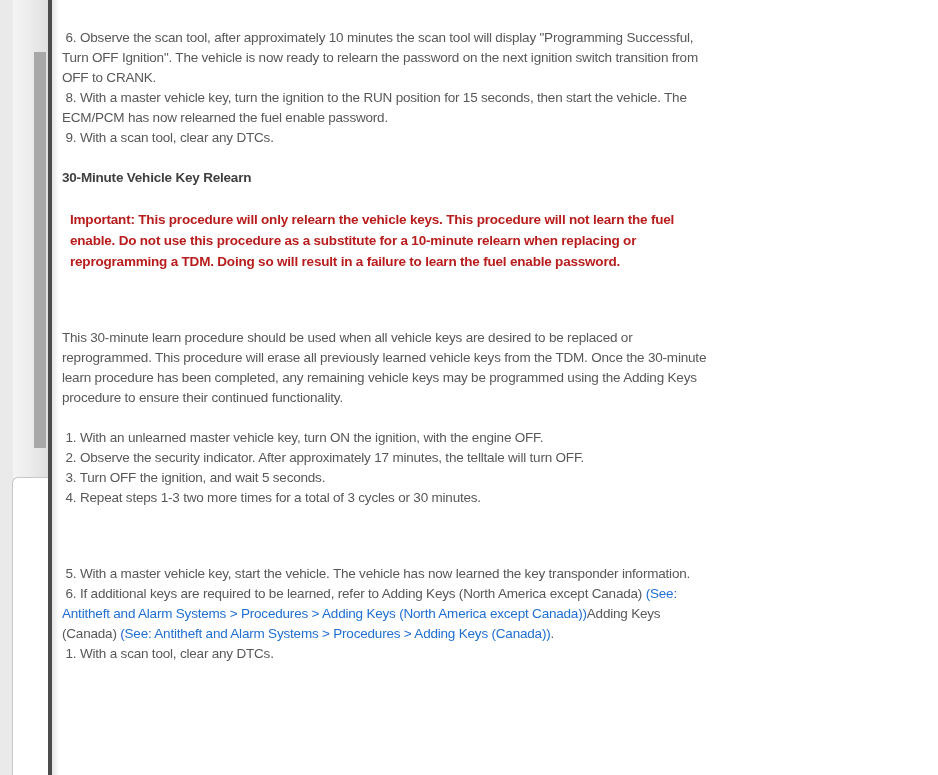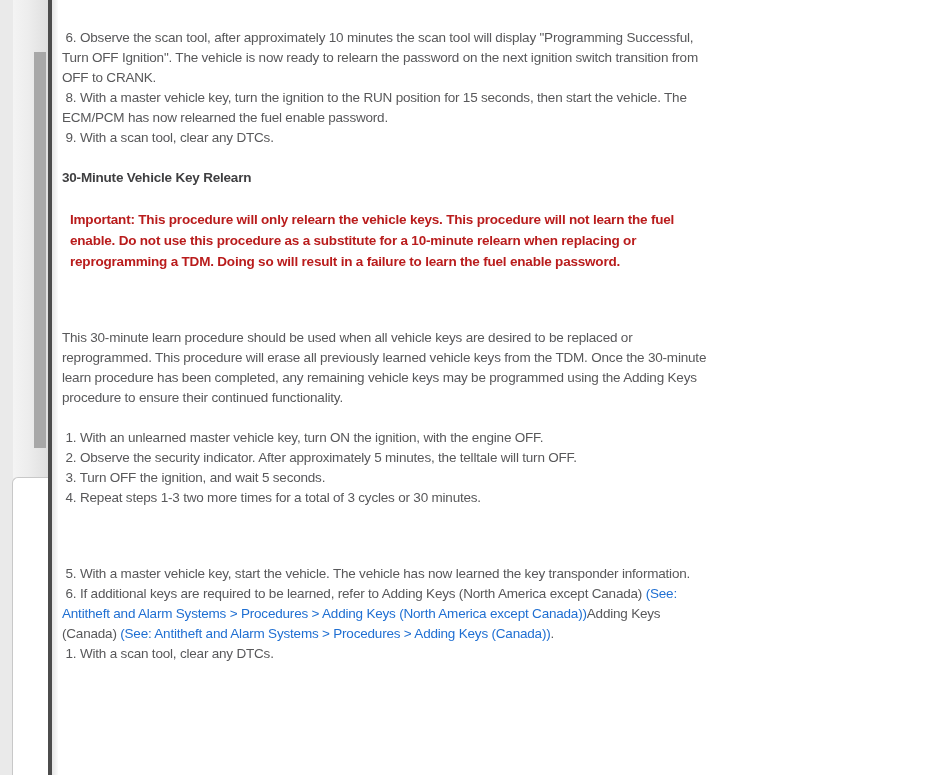--- a/index.html
+++ b/index.html
@@ -43,20 +43,20 @@
 
 <div class="doc-area">
   <div class="doc">
       <p class="blk t-step g-first"><span> 6. Observe the scan tool, after approximately 10 minutes the scan tool will display "Programming Successful, Turn OFF Ignition". The vehicle is now ready to relearn the password on the next ignition switch transition from OFF to CRANK.</span></p>
       <p class="blk t-step g-0"><span> 8. With a master vehicle key, turn the ignition to the RUN position for 15 seconds, then start the vehicle. The ECM/PCM has now relearned the fuel enable password.</span></p>
       <p class="blk t-step g-0"><span> 9. With a scan tool, clear any DTCs.</span></p>
       <p class="blk t-heading g-1"><span>30-Minute Vehicle Key Relearn</span></p>
       <p class="blk t-important g-1b"><span>Important: This procedure will only relearn the vehicle keys. This procedure will not learn the fuel enable. Do not use this procedure as a substitute for a 10-minute relearn when replacing or reprogramming a TDM. Doing so will result in a failure to learn the fuel enable password.</span></p>
       <p class="blk t-paragraph g-2"><span>This 30-minute learn procedure should be used when all vehicle keys are desired to be replaced or reprogrammed. This procedure will erase all previously learned vehicle keys from the TDM. Once the 30-minute learn procedure has been completed, any remaining vehicle keys may be programmed using the Adding Keys procedure to ensure their continued functionality.</span></p>
       <p class="blk t-step g-1"><span> 1. With an unlearned master vehicle key, turn ON the ignition, with the engine OFF.</span></p>
-      <p class="blk t-step g-0"><span> 2. Observe the security indicator. After approximately 5 minutes, the telltale will turn OFF.</span></p>
+      <p class="blk t-step g-0"><span> 2. Observe the security indicator. After approximately 17 minutes, the telltale will turn OFF.</span></p>
       <p class="blk t-step g-0"><span> 3. Turn OFF the ignition, and wait 5 seconds.</span></p>
       <p class="blk t-step g-0"><span> 4. Repeat steps 1-3 two more times for a total of 3 cycles or 30 minutes.</span></p>
       <p class="blk t-step g-2"><span> 5. With a master vehicle key, start the vehicle. The vehicle has now learned the key transponder information.</span></p>
       <p class="blk t-step g-0"><span> 6. If additional keys are required to be learned, refer to Adding Keys (North America except Canada) </span><span class="link">(See: Antitheft and Alarm Systems &gt; Procedures &gt; Adding Keys (North America except Canada))</span><span>Adding Keys (Canada) </span><span class="link">(See: Antitheft and Alarm Systems &gt; Procedures &gt; Adding Keys (Canada))</span><span>.</span></p>
       <p class="blk t-step g-0"><span> 1. With a scan tool, clear any DTCs.</span></p>
     </div>
 </div>
 
 </body></html>

